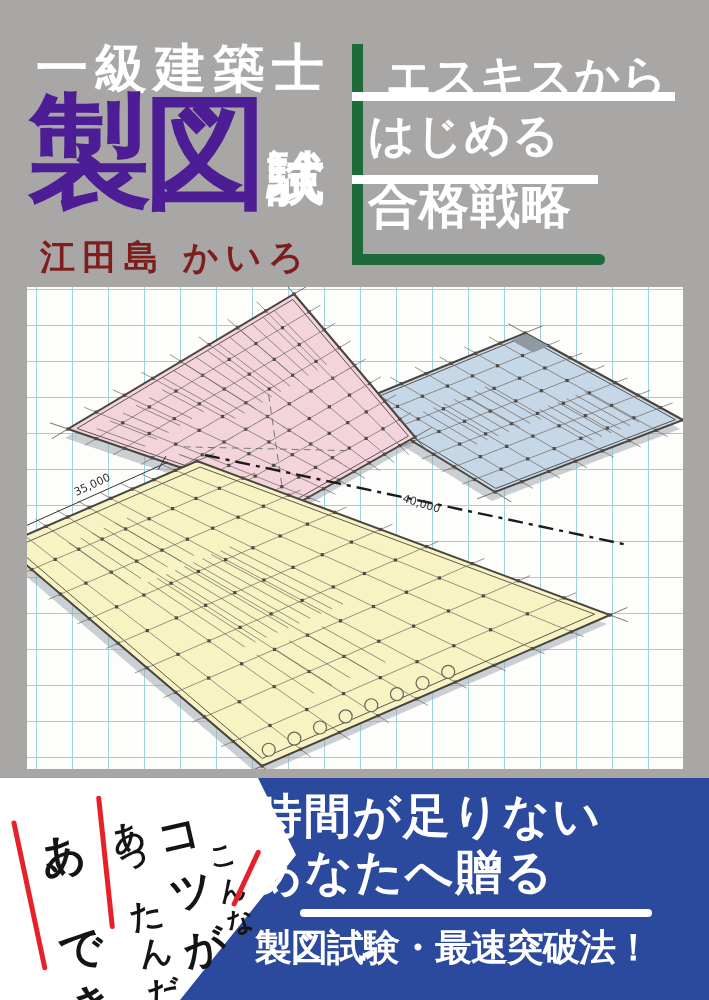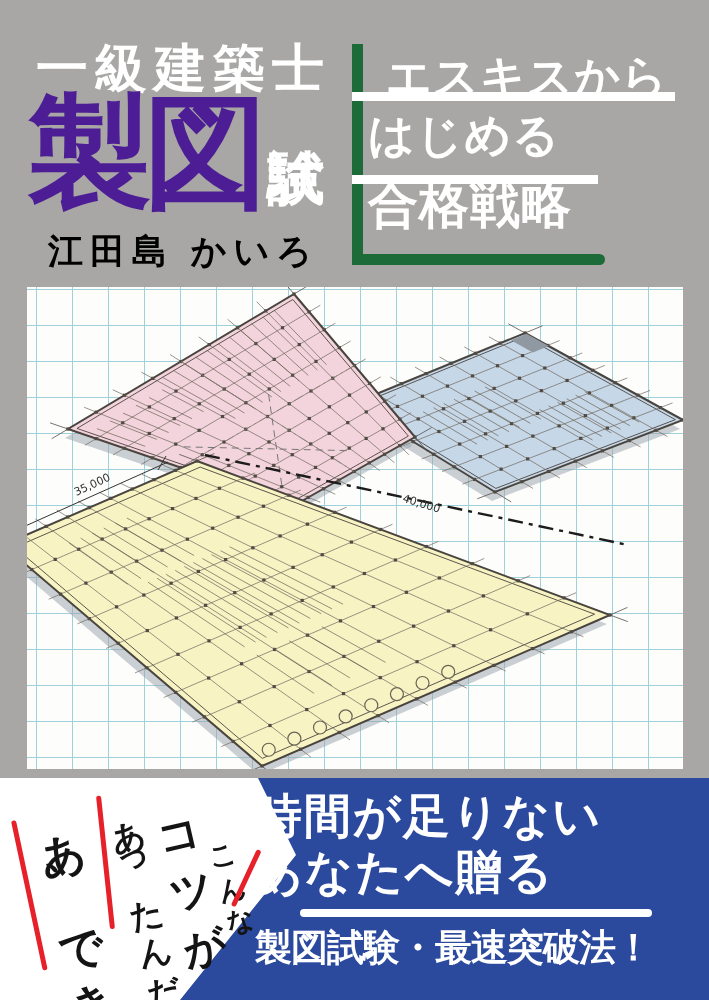--- a/index.html
+++ b/index.html
@@ -6,21 +6,21 @@
   .cover{
     position:relative;width:709px;height:1000px;overflow:hidden;
     background:#a8a7a5;
     font-family:"Liberation Sans","DejaVu Sans",sans-serif;
     font-weight:700;
   }
   
   .series-title{position:absolute;left:36px;top:34px;font-size:52px;color:#fff;letter-spacing:7px;white-space:nowrap;}
   .main-title{position:absolute;left:28px;top:90px;font-size:124px;line-height:1;color:#4c1d95;letter-spacing:-8px;white-space:nowrap;}
   .main-suffix{position:absolute;left:268px;top:102px;writing-mode:vertical-rl;font-size:57px;color:#fff;letter-spacing:2px;line-height:1;}
-  .author{position:absolute;left:40px;top:228px;font-size:35px;color:#000000;letter-spacing:7px;white-space:nowrap;margin-left:8px;}
+  .author{position:absolute;left:40px;top:234px;font-size:35px;color:#7f1d1d;letter-spacing:7px;white-space:nowrap;}
   .green-vert{position:absolute;left:352px;top:44px;width:11px;height:221px;background:#1d6b38;}
   .green-horiz{position:absolute;left:352px;top:254px;width:253px;height:11px;background:#1d6b38;border-radius:0 6px 6px 0;}
   .tagline{position:absolute;color:#fff;white-space:nowrap;line-height:1;}
   .tagline-1{left:386px;top:46px;font-size:45px;letter-spacing:1px;margin-top:8px;}
   .tagline-2{left:368px;top:112px;font-size:46px;letter-spacing:1px;}
   .tagline-3{left:368px;top:180px;font-size:50px;letter-spacing:1px;}
   .rule{position:absolute;height:9px;background:#fff;}
   .rule-1{left:352px;top:92px;width:323px;}
   .rule-2{left:352px;top:175px;width:246px;}
   

